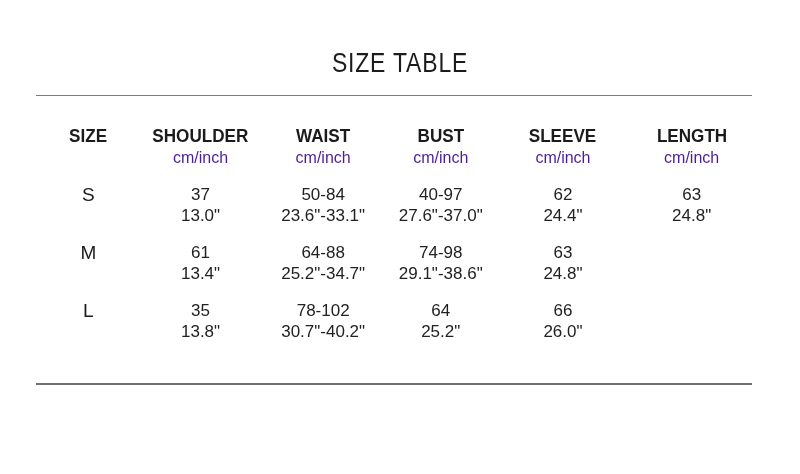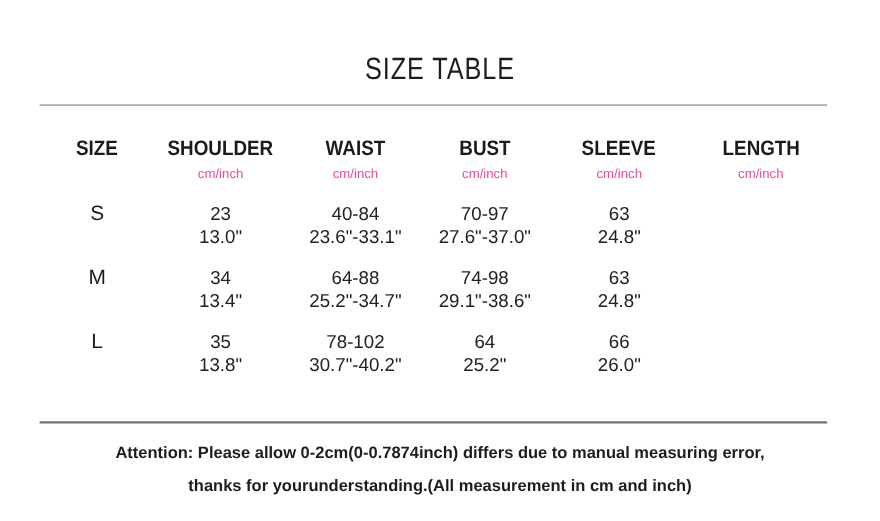--- a/index.html
+++ b/index.html
@@ -72,23 +72,23 @@
     display: inline-block;
     font-size: 19px;
     font-weight: 700;
     line-height: 24px;
     white-space: nowrap;
     transform: scaleX(0.9);
     transform-origin: 50% 50%;
     color: #1b1b1b;
   }
   .unit {
-    font-size: 12px;
+    font-size: 16px;
     line-height: 20px;
-    color: #ec4899;
+    color: #4c1d95;
   }
   .data-row {
     margin-top: 16px;
   }
   .size-letter {
     font-size: 19px;
     line-height: 21px;
     color: #1b1b1b;
   }
   .cm, .inch {
@@ -144,43 +144,47 @@
         <span class="hdr">LENGTH</span>
         <span class="unit">cm/inch</span>
       </div>
     </div>
 
     <div class="grid data-row">
       <div class="cell size-cell">
         <span class="size-letter">S</span>
       </div>
       <div class="cell">
-        <span class="cm">23</span>
+        <span class="cm">37</span>
         <span class="inch">13.0"</span>
       </div>
       <div class="cell">
-        <span class="cm">40-84</span>
+        <span class="cm">50-84</span>
         <span class="inch">23.6"-33.1"</span>
       </div>
       <div class="cell">
-        <span class="cm">70-97</span>
+        <span class="cm">40-97</span>
         <span class="inch">27.6"-37.0"</span>
+      </div>
+      <div class="cell">
+        <span class="cm">62</span>
+        <span class="inch">24.4"</span>
       </div>
       <div class="cell">
         <span class="cm">63</span>
         <span class="inch">24.8"</span>
       </div>
     </div>
 
     <div class="grid data-row">
       <div class="cell size-cell">
         <span class="size-letter">M</span>
       </div>
       <div class="cell">
-        <span class="cm">34</span>
+        <span class="cm">61</span>
         <span class="inch">13.4"</span>
       </div>
       <div class="cell">
         <span class="cm">64-88</span>
         <span class="inch">25.2"-34.7"</span>
       </div>
       <div class="cell">
         <span class="cm">74-98</span>
         <span class="inch">29.1"-38.6"</span>
       </div>
@@ -209,18 +213,14 @@
       <div class="cell">
         <span class="cm">66</span>
         <span class="inch">26.0"</span>
       </div>
     </div>
 
   </div>
 
   <div class="rule rule-bottom"></div>
 
-  <div class="note">
-    <div>Attention: Please allow 0-2cm(0-0.7874inch) differs due to manual measuring error,</div>
-    <div>thanks for yourunderstanding.(All measurement in cm and inch)</div>
-  </div>
 
 </div>
 
 </body></html>

